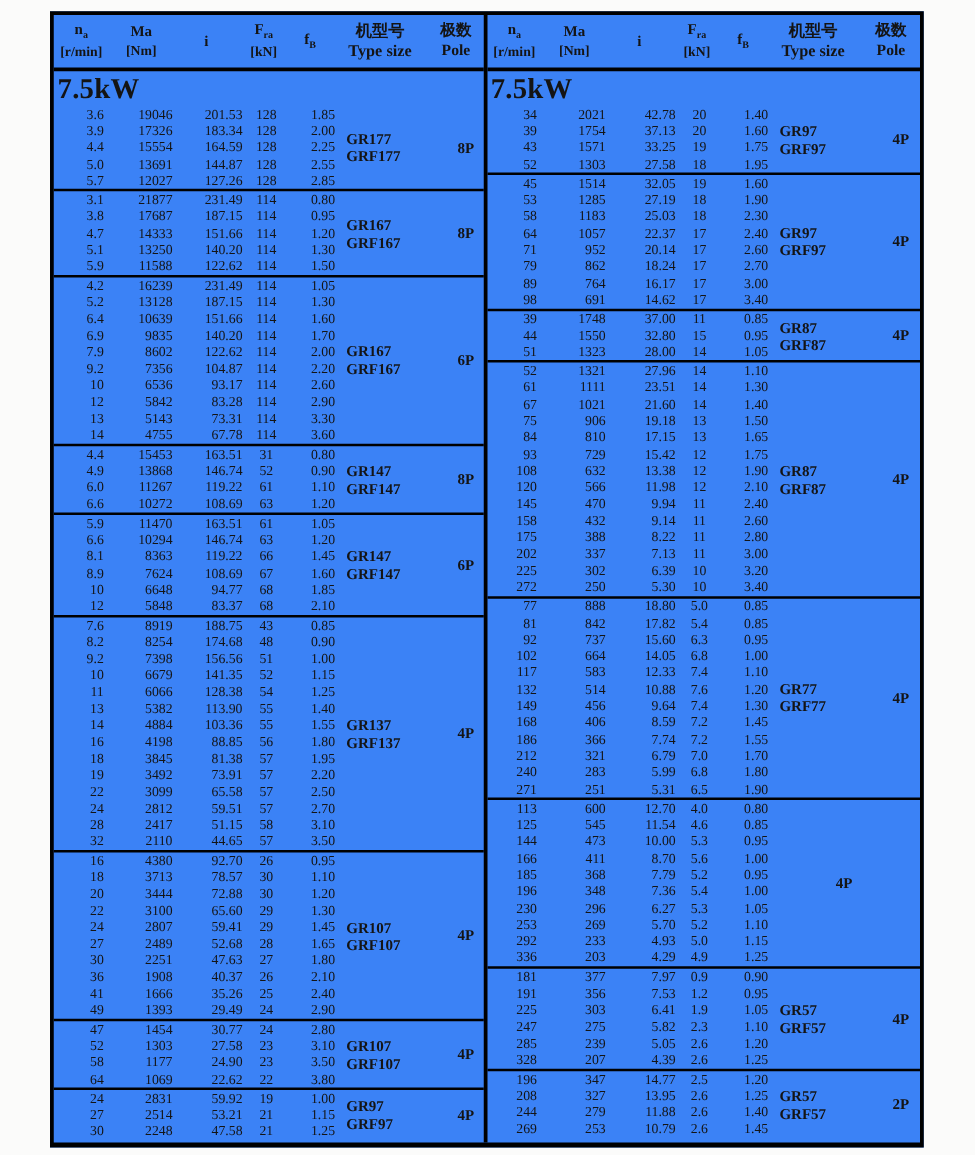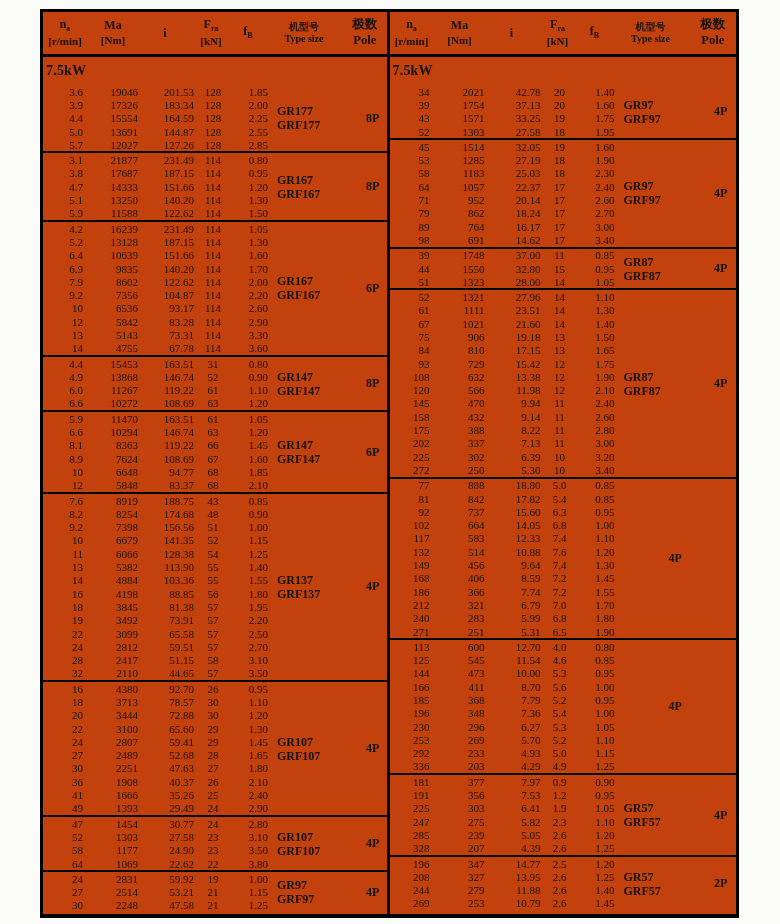--- a/index.html
+++ b/index.html
@@ -3,46 +3,46 @@
 <meta charset="utf-8">
 <style>
   html,body{margin:0;padding:0;}
   body{
     width:780px;height:924px;background:#fbfbfa;position:relative;
     font-family:"Liberation Serif", serif;color:#141414;
     -webkit-font-smoothing:antialiased;
   }
   .sheet{
     position:absolute;left:40px;top:9px;width:699px;height:909px;
-    border:3px solid #000;border-bottom-width:4px;background:#c2410c;
+    border:3px solid #000;border-bottom-width:4px;background:#3b82f6;
     display:flex;box-sizing:border-box;
   }
   .half{
     flex:1 1 50%;display:flex;flex-direction:column;min-width:0;box-sizing:border-box;
   }
   .half.left{border-right:3px solid #000;}
   
   .thead{
     height:45px;border-bottom:3px solid #000;display:flex;align-items:center;
     font-weight:bold;box-sizing:border-box;
   }
   .th{text-align:center;line-height:1.25;font-size:12px;}
   .th .unit{font-size:11px;}
   .th sub{font-size:8px;}
   .th-na{width:44px;}
   .th-ma{width:52px;}
   .th-i{width:52px;}
   .th-fra{width:40px;}
   .th-fb{width:34px;}
-  .th-type{width:78px;font-size:10px;}
+  .th-type{width:78px;font-size:13px;}
   .th-pole{flex:1;font-size:12.5px;}
   
   .section{
     height:28px;display:flex;align-items:center;
-    font-weight:bold;font-size:14px;padding-left:3px;letter-spacing:.2px;
+    font-weight:bold;font-size:23px;padding-left:3px;letter-spacing:.2px;
   }
   
   .groups{flex:1;display:flex;flex-direction:column;}
   .group{display:flex;align-items:center;}
   .group + .group{border-top:2px solid #000;}
   .group .rows{display:flex;flex-direction:column;justify-content:center;}
   .row{display:flex;height:13.3px;align-items:center;font-size:11px;}
   .cell{white-space:nowrap;}
   .c-na {width:40px;text-align:right;}
   .c-ma {width:55px;text-align:right;}
@@ -955,20 +955,24 @@
               <div class="cell c-fb">1.80</div>
             </div>
             <div class="row">
               <div class="cell c-na">271</div>
               <div class="cell c-ma">251</div>
               <div class="cell c-i">5.31</div>
               <div class="cell c-fra">6.5</div>
               <div class="cell c-fb">1.90</div>
             </div>
           </div>
+          <div class="typecol">
+            <div>GR77</div>
+            <div>GRF77</div>
+          </div>
           <div class="polecol">4P</div>
         </div>
         <div class="group">
           <div class="rows">
             <div class="row">
               <div class="cell c-na">113</div>
               <div class="cell c-ma">600</div>
               <div class="cell c-i">12.70</div>
               <div class="cell c-fra">4.0</div>
               <div class="cell c-fb">0.80</div>

